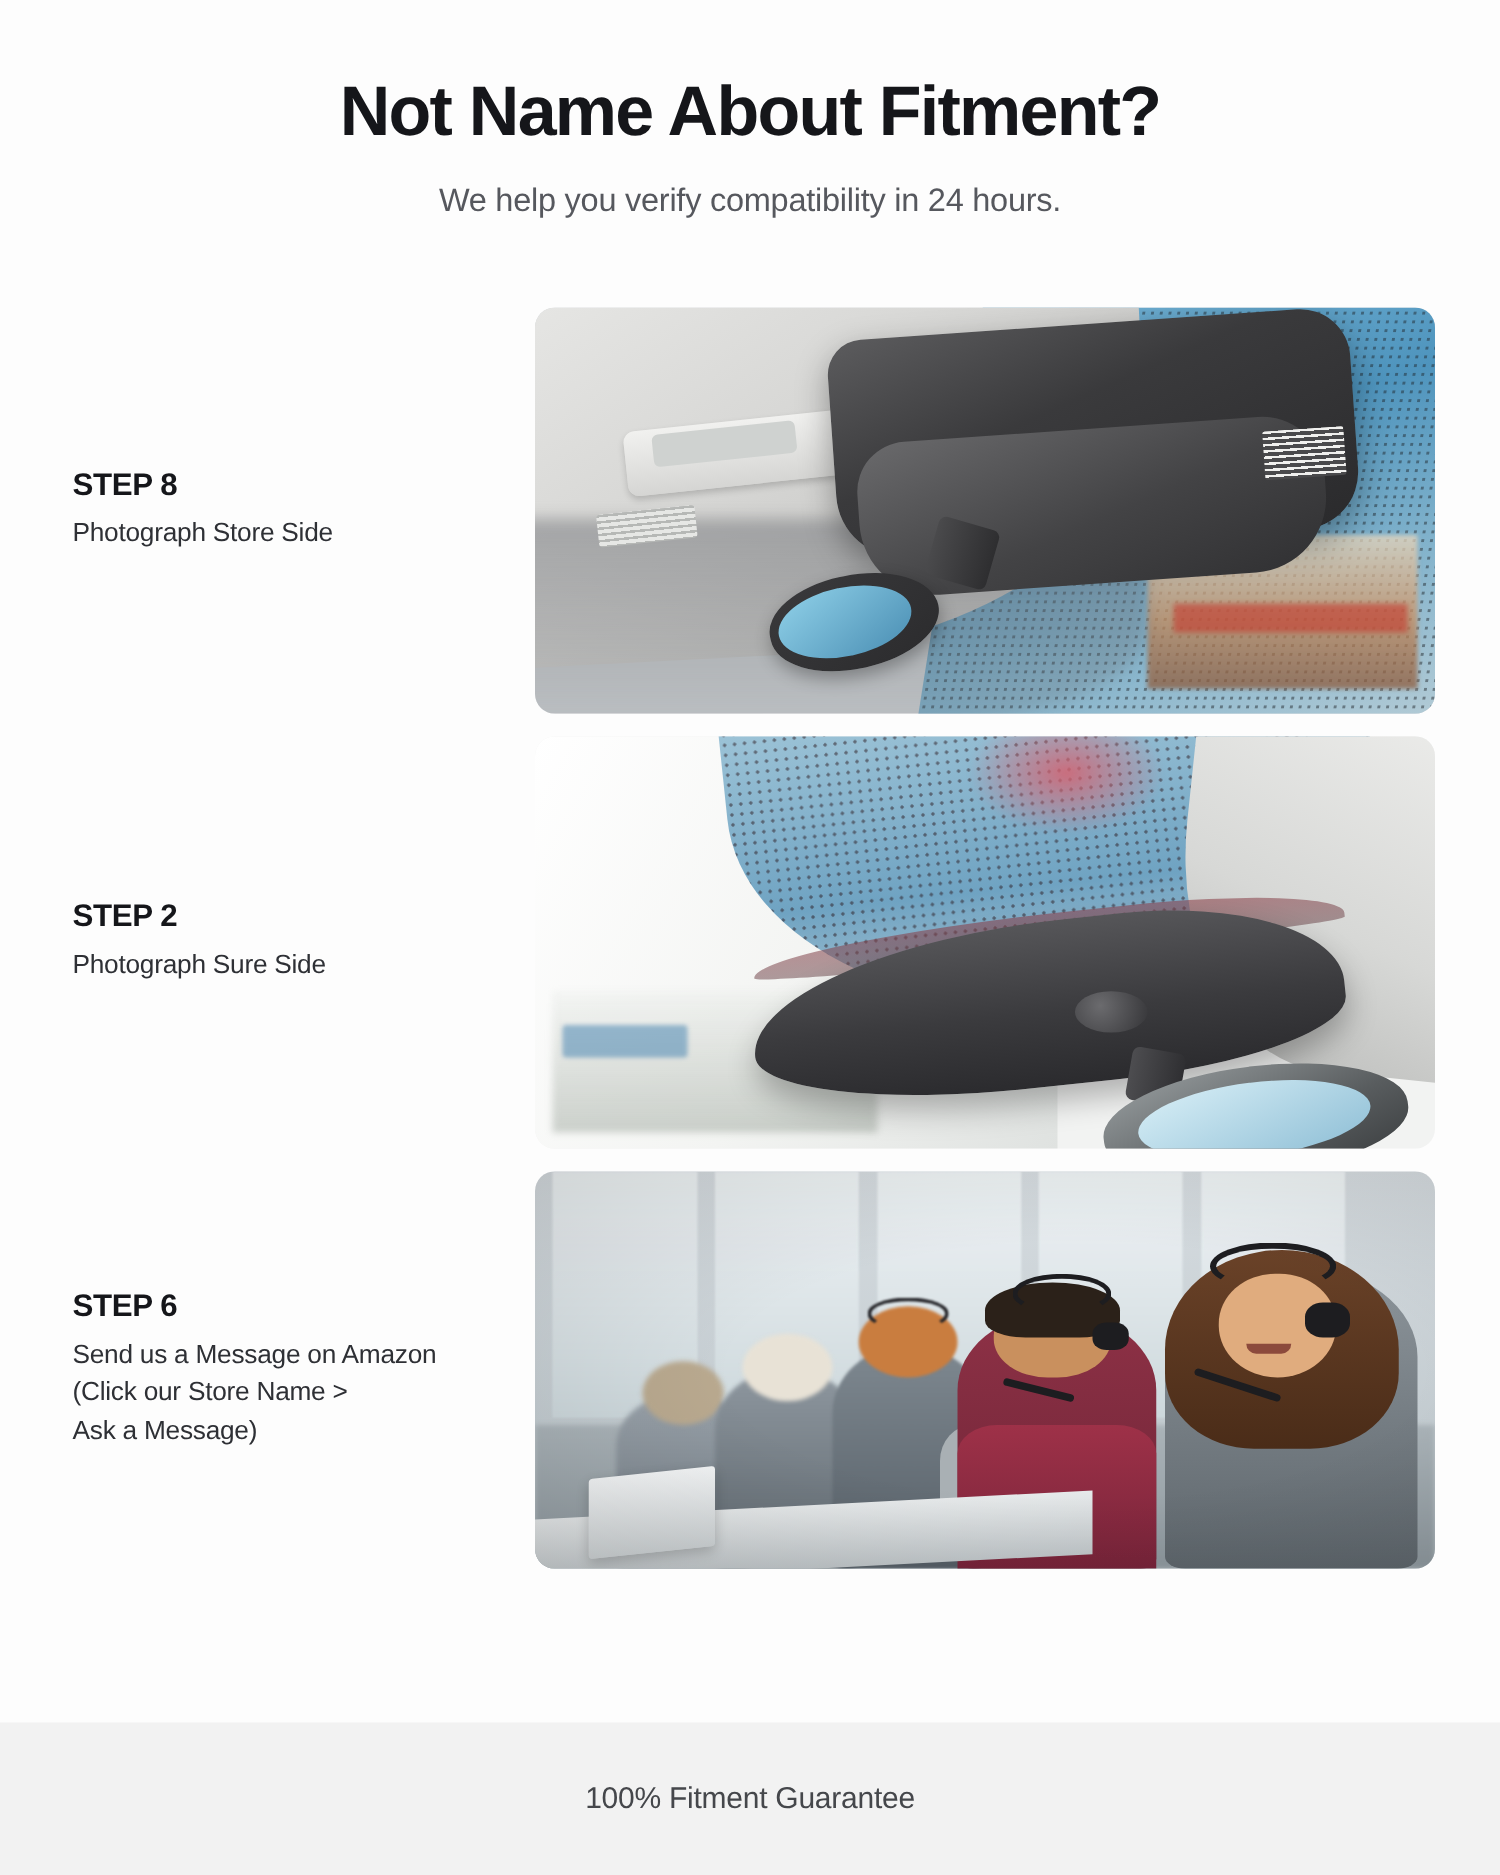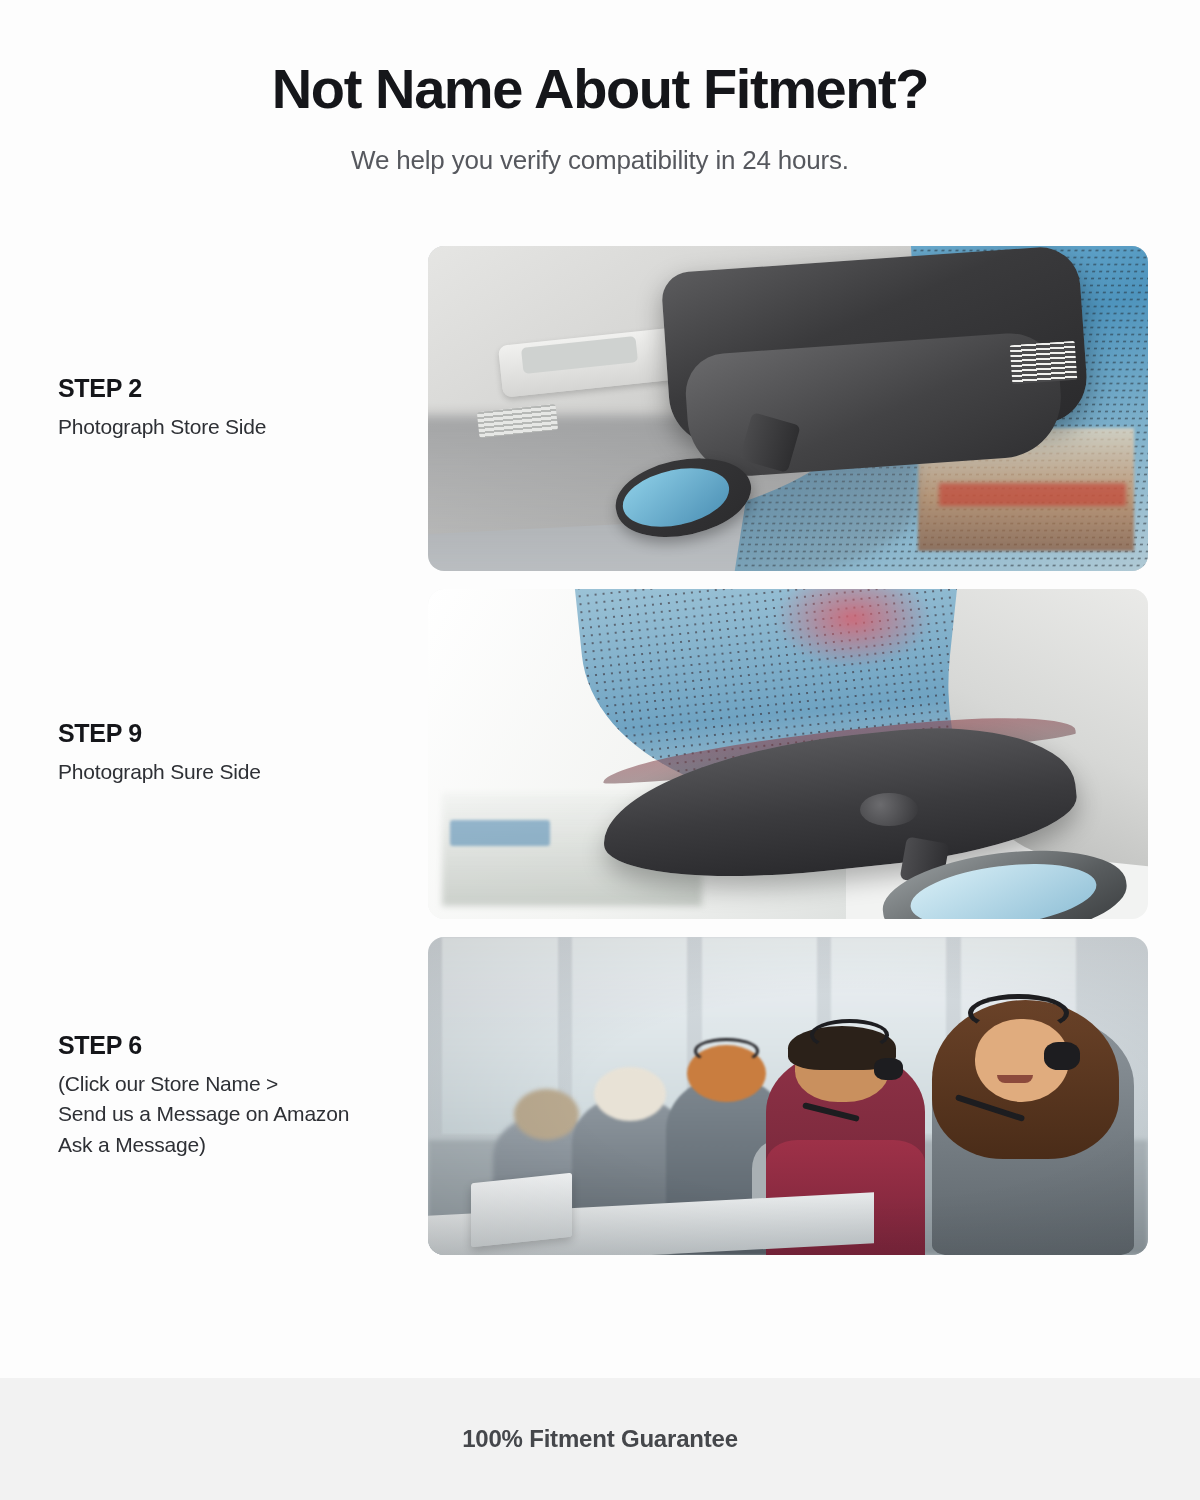--- a/index.html
+++ b/index.html
@@ -302,38 +302,37 @@
     height: 122px;
     background: #f2f2f2;
     display: flex;
     align-items: center;
     justify-content: center;
   }
   .footer-text {
     font-size: 24px;
     color: #45474b;
     letter-spacing: -0.2px;
-    font-weight: bold;
   }
 </style>
 </head>
 <body>
 
 <div class="page">
 
   <div class="header">
     <h1 class="title">Not Name About Fitment?</h1>
     <p class="subtitle">We help you verify compatibility in 24 hours.</p>
   </div>
 
   <div class="steps">
 
     <div class="step-row">
       <div class="step-text">
-        <div class="step-label">STEP 2</div>
+        <div class="step-label">STEP 8</div>
         <div class="step-desc">Photograph Store Side</div>
       </div>
       <div class="media h1">
         <div class="ws1">
           <div class="glass"></div>
           <div class="glass-dots"></div>
           <div class="storefront"></div>
           <div class="redstripe"></div>
           <div class="roof"></div>
           <div class="roof-shadow"></div>
@@ -345,21 +344,21 @@
           <div class="grille"></div>
           <div class="stem"></div>
           <div class="mirror"></div>
           <div class="mirror-glass"></div>
         </div>
       </div>
     </div>
 
     <div class="step-row">
       <div class="step-text">
-        <div class="step-label">STEP 9</div>
+        <div class="step-label">STEP 2</div>
         <div class="step-desc">Photograph Sure Side</div>
       </div>
       <div class="media h2">
         <div class="ws2">
           <div class="bright"></div>
           <div class="scene"></div>
           <div class="sign"></div>
           <div class="glass"></div>
           <div class="glass-dots"></div>
           <div class="glass-warm"></div>
@@ -371,22 +370,22 @@
           <div class="mirror"></div>
           <div class="mirror-glass"></div>
         </div>
       </div>
     </div>
 
     <div class="step-row">
       <div class="step-text">
         <div class="step-label">STEP 6</div>
         <div class="step-desc">
+          <span class="sub-line">Send us a Message on Amazon</span>
           <span class="sub-line">(Click our Store Name &gt;</span>
-          <span class="sub-line">Send us a Message on Amazon</span>
           <span class="sub-line">Ask a Message)</span>
         </div>
       </div>
       <div class="media h3">
         <div class="cc">
           <div class="win w1"></div>
           <div class="win w2"></div>
           <div class="win w3"></div>
           <div class="win w4"></div>
           <div class="win w5"></div>

